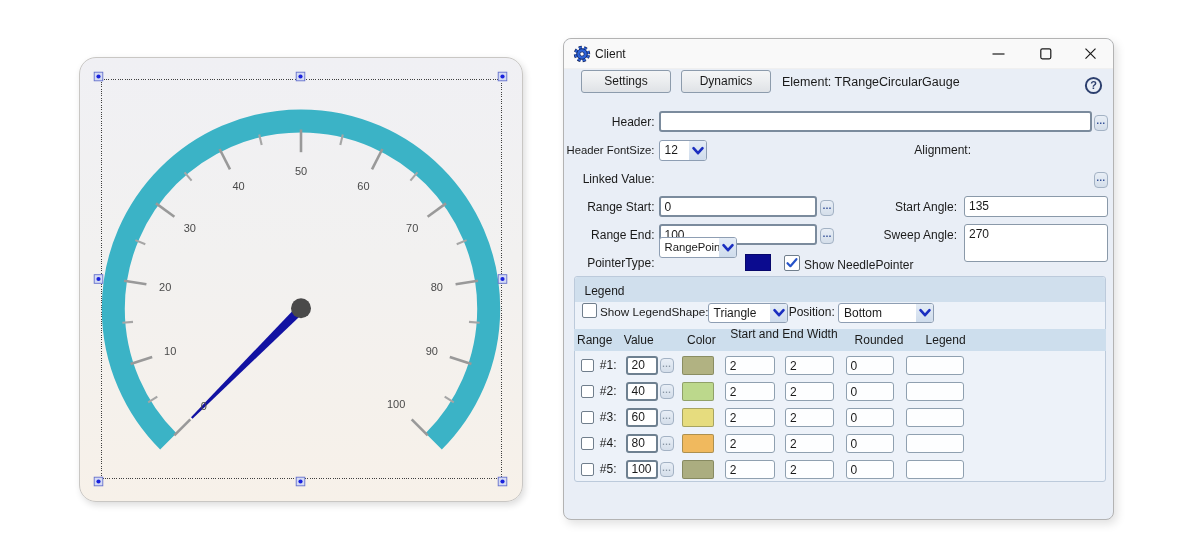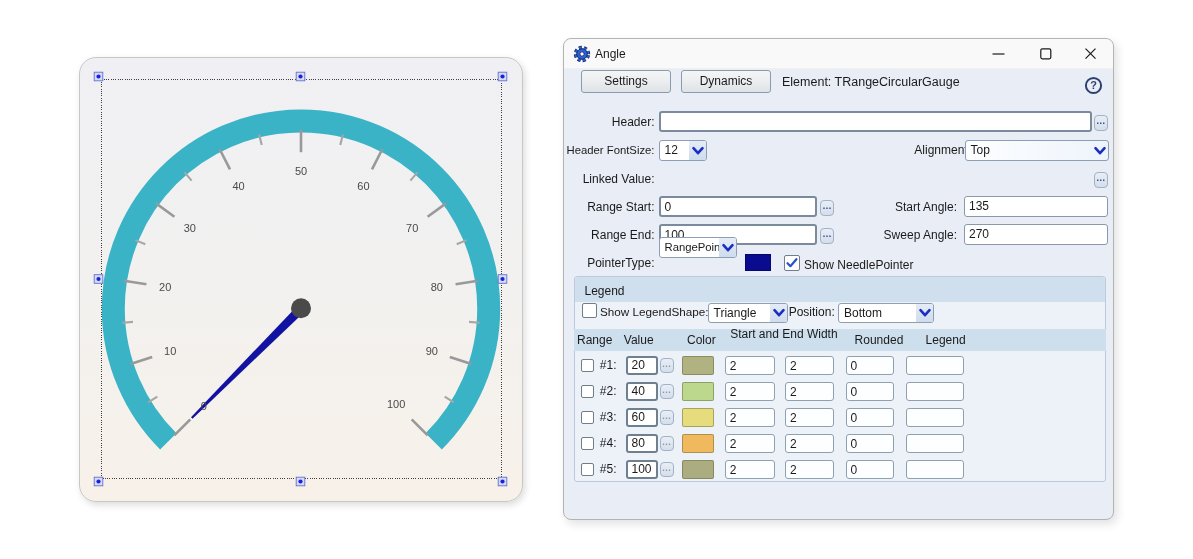--- a/index.html
+++ b/index.html
@@ -95,21 +95,21 @@
 <div id="win">
 <div id="titlebar"></div>
 <svg class="abs" style="left:9px;top:6px" width="18" height="18" viewBox="0 0 18 18">
       <g transform="translate(9,9) rotate(11)">
         <circle r="6.5" fill="none" stroke="#17265e" stroke-width="3.4" stroke-dasharray="2.9 2.2"></circle>
         <circle r="6.2" fill="none" stroke="#2b62d9" stroke-width="2.4" stroke-dasharray="2.7 2.17"></circle>
         <circle r="5.3" fill="#2b62d9" stroke="#17265e" stroke-width="0.9"></circle>
         <circle r="2.1" fill="#ffffff" stroke="#17265e" stroke-width="0.8"></circle>
       </g>
     </svg>
-<div class="lbl" style="left:31px;top:5px;font-size:12px">Angle</div>
+<div class="lbl" style="left:31px;top:5px;font-size:12px">Client</div>
 <svg class="abs" style="left:0;top:0" width="551" height="30" viewBox="0 0 551 30">
       <line x1="428.5" y1="15" x2="440.5" y2="15" stroke="#1a1a1a" stroke-width="1.2"></line>
       <rect x="476.8" y="9.8" width="10" height="10" rx="1.5" fill="none" stroke="#1a1a1a" stroke-width="1.2"></rect>
       <path d="M 521.5 9.7 L 531.5 19.7 M 531.5 9.7 L 521.5 19.7" stroke="#1a1a1a" stroke-width="1.2"></path>
     </svg>
 <div class="btn" style="left:17px;top:31px;width:90px;height:23px;line-height:21px">Settings</div>
 <div class="btn" style="left:117px;top:31px;width:90px;height:23px;line-height:21px">Dynamics</div>
 <div class="lbl" style="left:218px;top:33px;font-size:12.5px;line-height:20px">Element: TRangeCircularGauge</div>
 <svg class="abs" style="left:520px;top:37px" width="19" height="19" viewBox="0 0 19 19">
       <circle cx="9.5" cy="9.5" r="7.6" fill="none" stroke="#2c3f6e" stroke-width="2"></circle>
@@ -120,38 +120,32 @@
 <div class="dots" style="left:529.8px;top:76.4px;width:14.3px;height:15.3px">...</div>
 <div class="lbl rlbl" style="right:458.5px;top:101px;font-size:11.3px">Header FontSize:</div>
 <div class="combo" style="left:94.5px;top:101px;width:48px;height:21px">
       <div class="txt">12</div>
       <div class="cz"></div>
       <svg class="chev" width="14" height="10" viewBox="0 0 14 10">
         <path d="M2.5 2.2 L7 7.2 L11.5 2.2" fill="none" stroke="#1b2fc0" stroke-width="2.6" stroke-linecap="round" stroke-linejoin="round"></path>
       </svg>
     </div>
 <div class="lbl rlbl" style="right:142px;top:101px">Alignment:</div>
-<div class="combo" style="left:400.5px;top:101px;width:144px;height:21px;background:linear-gradient(90deg,#fdfeff,#eef4fc)">
-      <div class="txt">Top</div>
-      <svg class="chev" width="14" height="10" viewBox="0 0 14 10">
-        <path d="M2.5 2.2 L7 7.2 L11.5 2.2" fill="none" stroke="#1b2fc0" stroke-width="2.6" stroke-linecap="round" stroke-linejoin="round"></path>
-      </svg>
-    </div>
 <div class="lbl rlbl" style="right:458.5px;top:129.5px">Linked Value:</div>
 <div class="dots" style="left:529.8px;top:133.4px;width:14.3px;height:15.3px">...</div>
 <div class="lbl rlbl" style="right:458.5px;top:157.5px">Range Start:</div>
 <div class="inp" style="left:94.5px;top:157px;width:158px;height:21px">0</div>
 <div class="dots" style="left:256px;top:161.4px;width:14.3px;height:15.3px">...</div>
 <div class="lbl rlbl" style="right:156px;top:157.5px">Start Angle:</div>
 <div class="inp" style="left:400px;top:157px;width:144px;height:21px;border-width:1.5px;border-color:#8a99a9">135</div>
 <div class="lbl rlbl" style="right:458.5px;top:185.5px">Range End:</div>
 <div class="inp" style="left:94.5px;top:185px;width:158px;height:21px">100</div>
 <div class="dots" style="left:256px;top:189.4px;width:14.3px;height:15.3px">...</div>
 <div class="lbl rlbl" style="right:156px;top:185.5px">Sweep Angle:</div>
-<div class="inp" style="left:400px;top:185px;width:144px;height:21px;border-width:1.5px;border-color:#8a99a9">270</div>
+<div class="inp" style="left:400px;top:185px;width:144px;height:38px;border-width:1.5px;border-color:#8a99a9">270</div>
 <div class="lbl rlbl" style="right:458.5px;top:214px">PointerType:</div>
 <div class="combo" style="left:94.5px;top:198px;width:78px;height:21px">
       <div class="txt" style="font-size:11.3px">RangePoin</div>
       <div class="cz"></div>
       <svg class="chev" width="14" height="10" viewBox="0 0 14 10">
         <path d="M2.5 2.2 L7 7.2 L11.5 2.2" fill="none" stroke="#1b2fc0" stroke-width="2.6" stroke-linecap="round" stroke-linejoin="round"></path>
       </svg>
     </div>
 <div class="abs" style="left:181px;top:215px;width:26px;height:16.5px;background:#0b0b8f;border:1px solid #07076b"></div>
 <div class="cb" style="left:220px;top:215.5px;width:16px;height:16px"></div>

